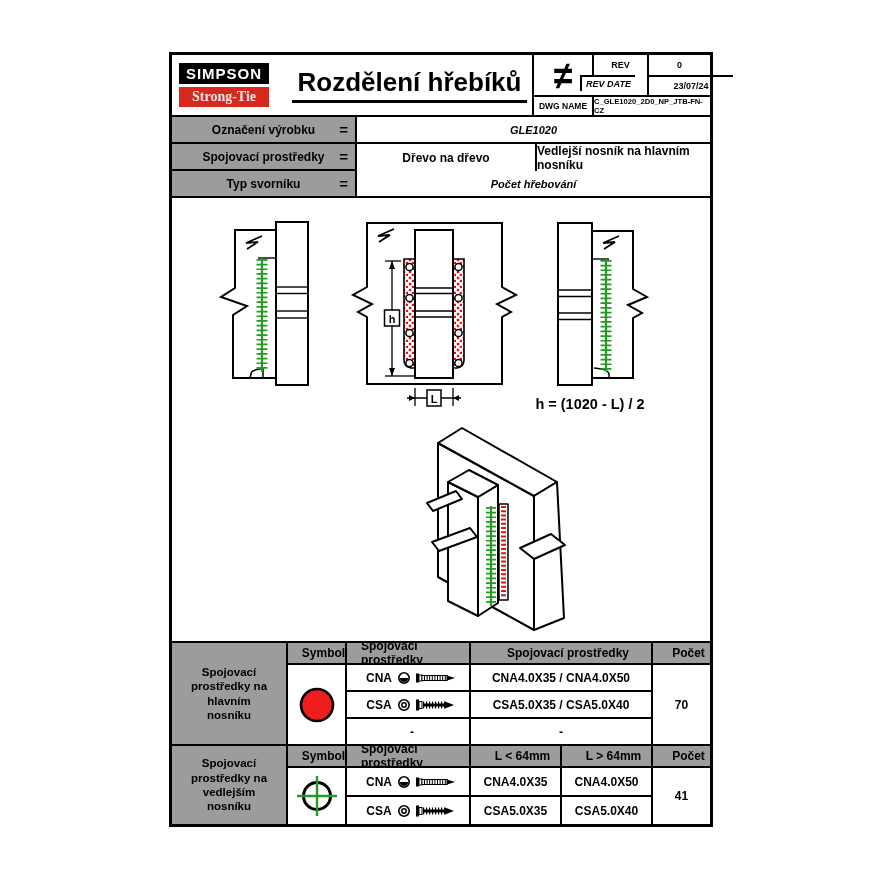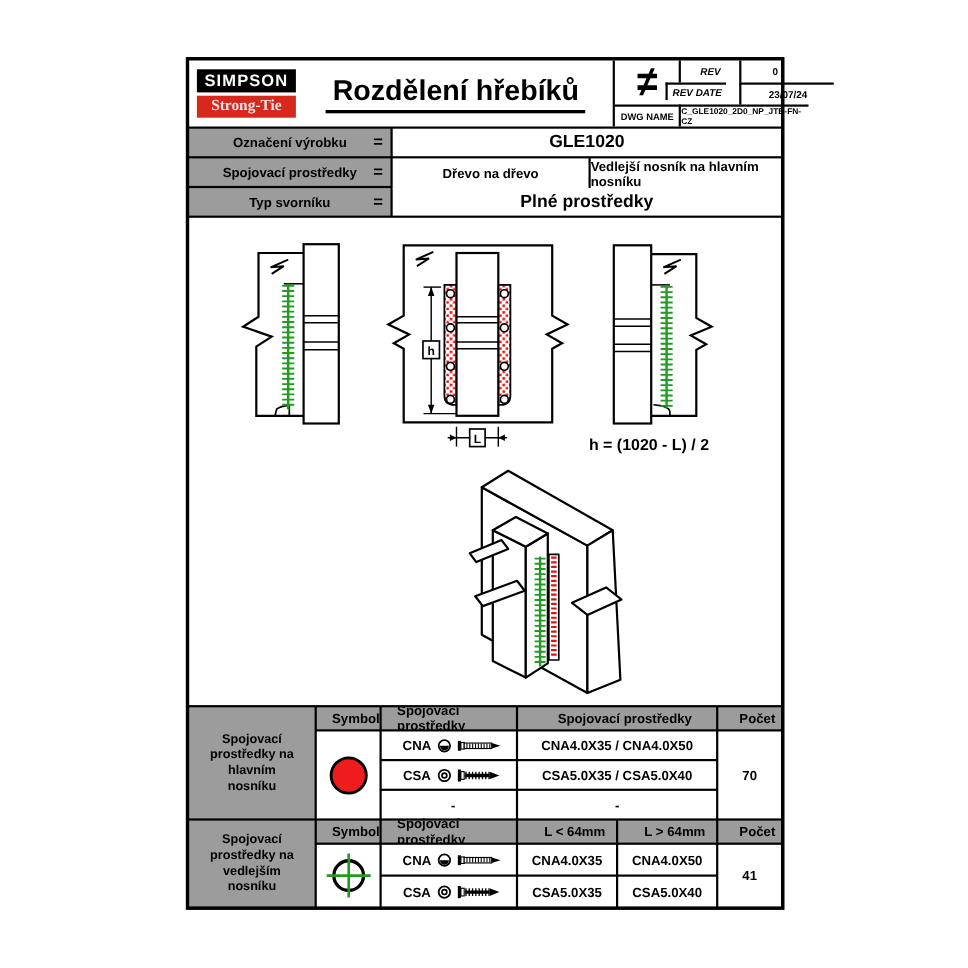--- a/index.html
+++ b/index.html
@@ -2,45 +2,45 @@
 <html><head>
 <meta charset="utf-8">
 <style>
   html,body{margin:0;padding:0;background:#fff;}
   .page{position:relative;width:880px;height:880px;background:#fff;overflow:hidden;
         font-family:"Liberation Sans",sans-serif;color:#000;}
   .doc{position:absolute;left:169px;top:52px;width:544px;height:775px;box-sizing:border-box;
        border:3px solid #000;background:#000;display:flex;flex-direction:column;gap:2px;}
   .sec{background:#fff;position:relative;}
   
-  .hdr{height:60px;display:flex;align-items:stretch;gap:25px;}
+  .hdr{height:60px;display:flex;align-items:stretch;}
   .logo{width:108px;display:flex;flex-direction:column;justify-content:center;gap:3px;padding-left:7px;}
   .logo .simpson{background:#000;color:#fff;font-weight:bold;font-size:15px;letter-spacing:1px;
        padding:2px 6px;width:78px;text-align:center;}
   .logo .strongtie{background:#d7281e;color:#e5e5e5;font-weight:bold;font-size:14px;
        font-family:"Liberation Serif",serif;padding:2px 4px;width:82px;text-align:center;}
   .titlewrap{flex:1;display:flex;align-items:center;justify-content:center;}
   .title{font-size:26px;font-weight:bold;border-bottom:3px solid #000;padding:0 6px 2px 6px;white-space:nowrap;}
   .revblock{width:176px;border-left:2px solid #000;position:relative;font-weight:bold;}
   .revblock .cell{position:absolute;box-sizing:border-box;display:flex;align-items:center;justify-content:center;
        font-size:9px;border-left:2px solid #000;border-top:2px solid #000;}
   .revblock .c-neq{left:0;top:0;width:58px;height:40px;border-left:none;border-top:none;font-size:34px;}
-  .revblock .c-r1l{left:58px;top:0;width:55px;height:20px;border-top:none;font-style:italic;}
+  .revblock .c-r1l{left:58px;top:0;width:55px;height:20px;border-top:none;}
   .revblock .c-r1v{left:113px;top:0;width:63px;height:20px;border-top:none;}
   .revblock .c-r2l{left:46px;top:20px;width:55px;height:16px;font-style:italic;}
   .revblock .c-r2v{left:113px;top:20px;width:86px;height:20px;}
   .revblock .c-r3l{left:0;top:40px;width:58px;height:20px;border-left:none;font-size:8.5px;}
   .revblock .c-r3v{left:58px;top:40px;width:118px;height:20px;font-size:7.6px;}
   .neq{font-weight:bold;transform:scaleY(1.15);}
   
   .info{display:grid;grid-template-columns:183px 1fr;grid-auto-rows:25px;gap:2px;background:#000;}
   .ilabel{background:#9c9c9c;font-weight:bold;font-size:12px;display:flex;align-items:center;
           justify-content:center;position:relative;}
   .ilabel .eq{position:absolute;right:7px;font-size:15px;font-weight:bold;}
-  .ival{background:#fff;font-weight:bold;font-size:16px;display:flex;align-items:center;justify-content:center;}
+  .ival{background:#fff;font-weight:bold;font-size:11px;display:flex;align-items:center;justify-content:center;font-style:italic;}
   .isplit{display:grid;grid-template-columns:178px 1fr;gap:2px;background:#000;}
   .isplit>div{background:#fff;font-weight:bold;font-size:12px;display:flex;align-items:center;justify-content:center;}
   
   .draw{height:443px;}
   .draw svg{display:block;width:100%;height:100%;}
   
   .ftab{display:grid;gap:2px;background:#000;font-weight:bold;font-size:12px;}
   .t1{grid-template-columns:114px 57px 122px 180px 1fr;grid-template-rows:20px 25px 25px 25px;}
   .t2{grid-template-columns:114px 57px 122px 89px 89px 1fr;grid-template-rows:20px 27px 27px;}
   .ftab .hcell{background:#9c9c9c;display:flex;align-items:center;justify-content:center;font-size:12px;padding-left:14px;}
@@ -90,21 +90,21 @@
       </div>
       <div class="isplit">
         <div>Dřevo na dřevo</div>
         <div>Vedlejší nosník na hlavním nosníku</div>
       </div>
 
       <div class="ilabel">
         <span>Typ svorníku</span>
         <span class="eq">=</span>
       </div>
-      <div class="ival">Plné prostředky</div>
+      <div class="ival">Počet hřebování</div>
     </div>
 
     <div class="sec draw">
       <svg viewBox="172 198 538 443" preserveAspectRatio="none">
         <defs>
           <pattern id="redDots" width="6" height="6" patternUnits="userSpaceOnUse">
             <rect width="6" height="6" fill="#fff"></rect>
             <rect x="0.8" y="0.8" width="2.4" height="2.4" fill="#e31212"></rect>
             <rect x="3.8" y="3.8" width="2.4" height="2.4" fill="#e31212"></rect>
           </pattern>

